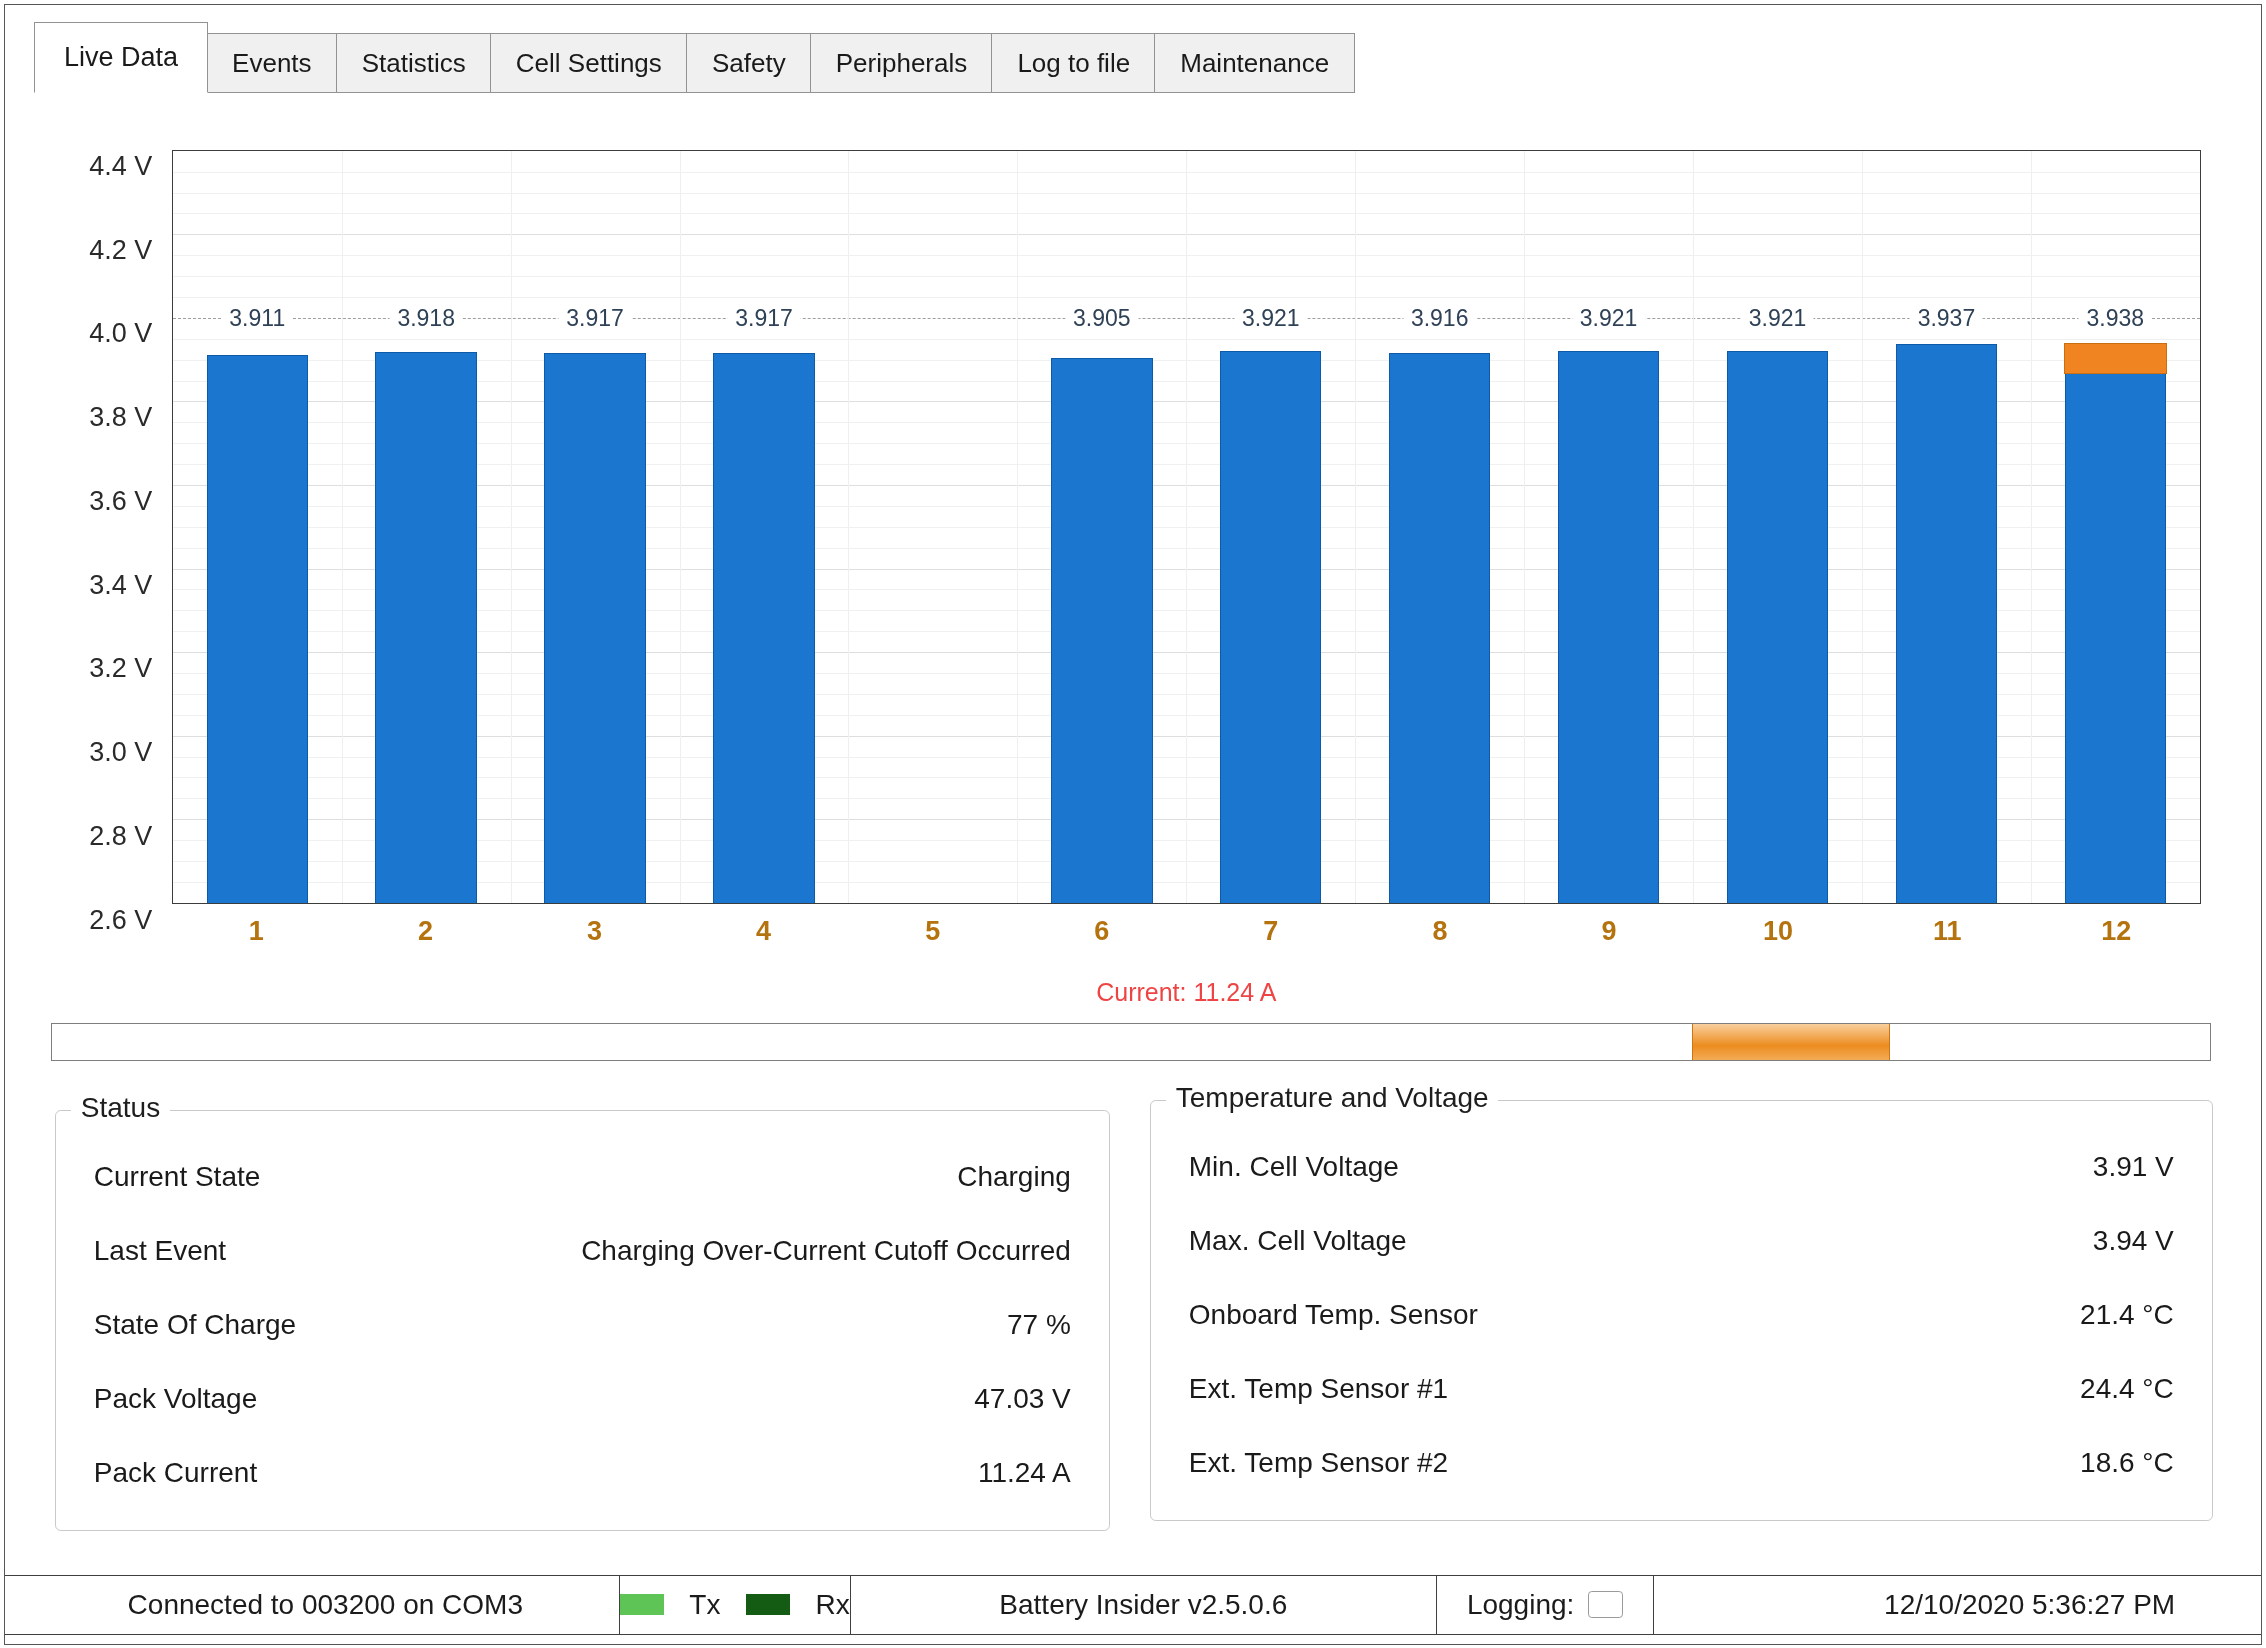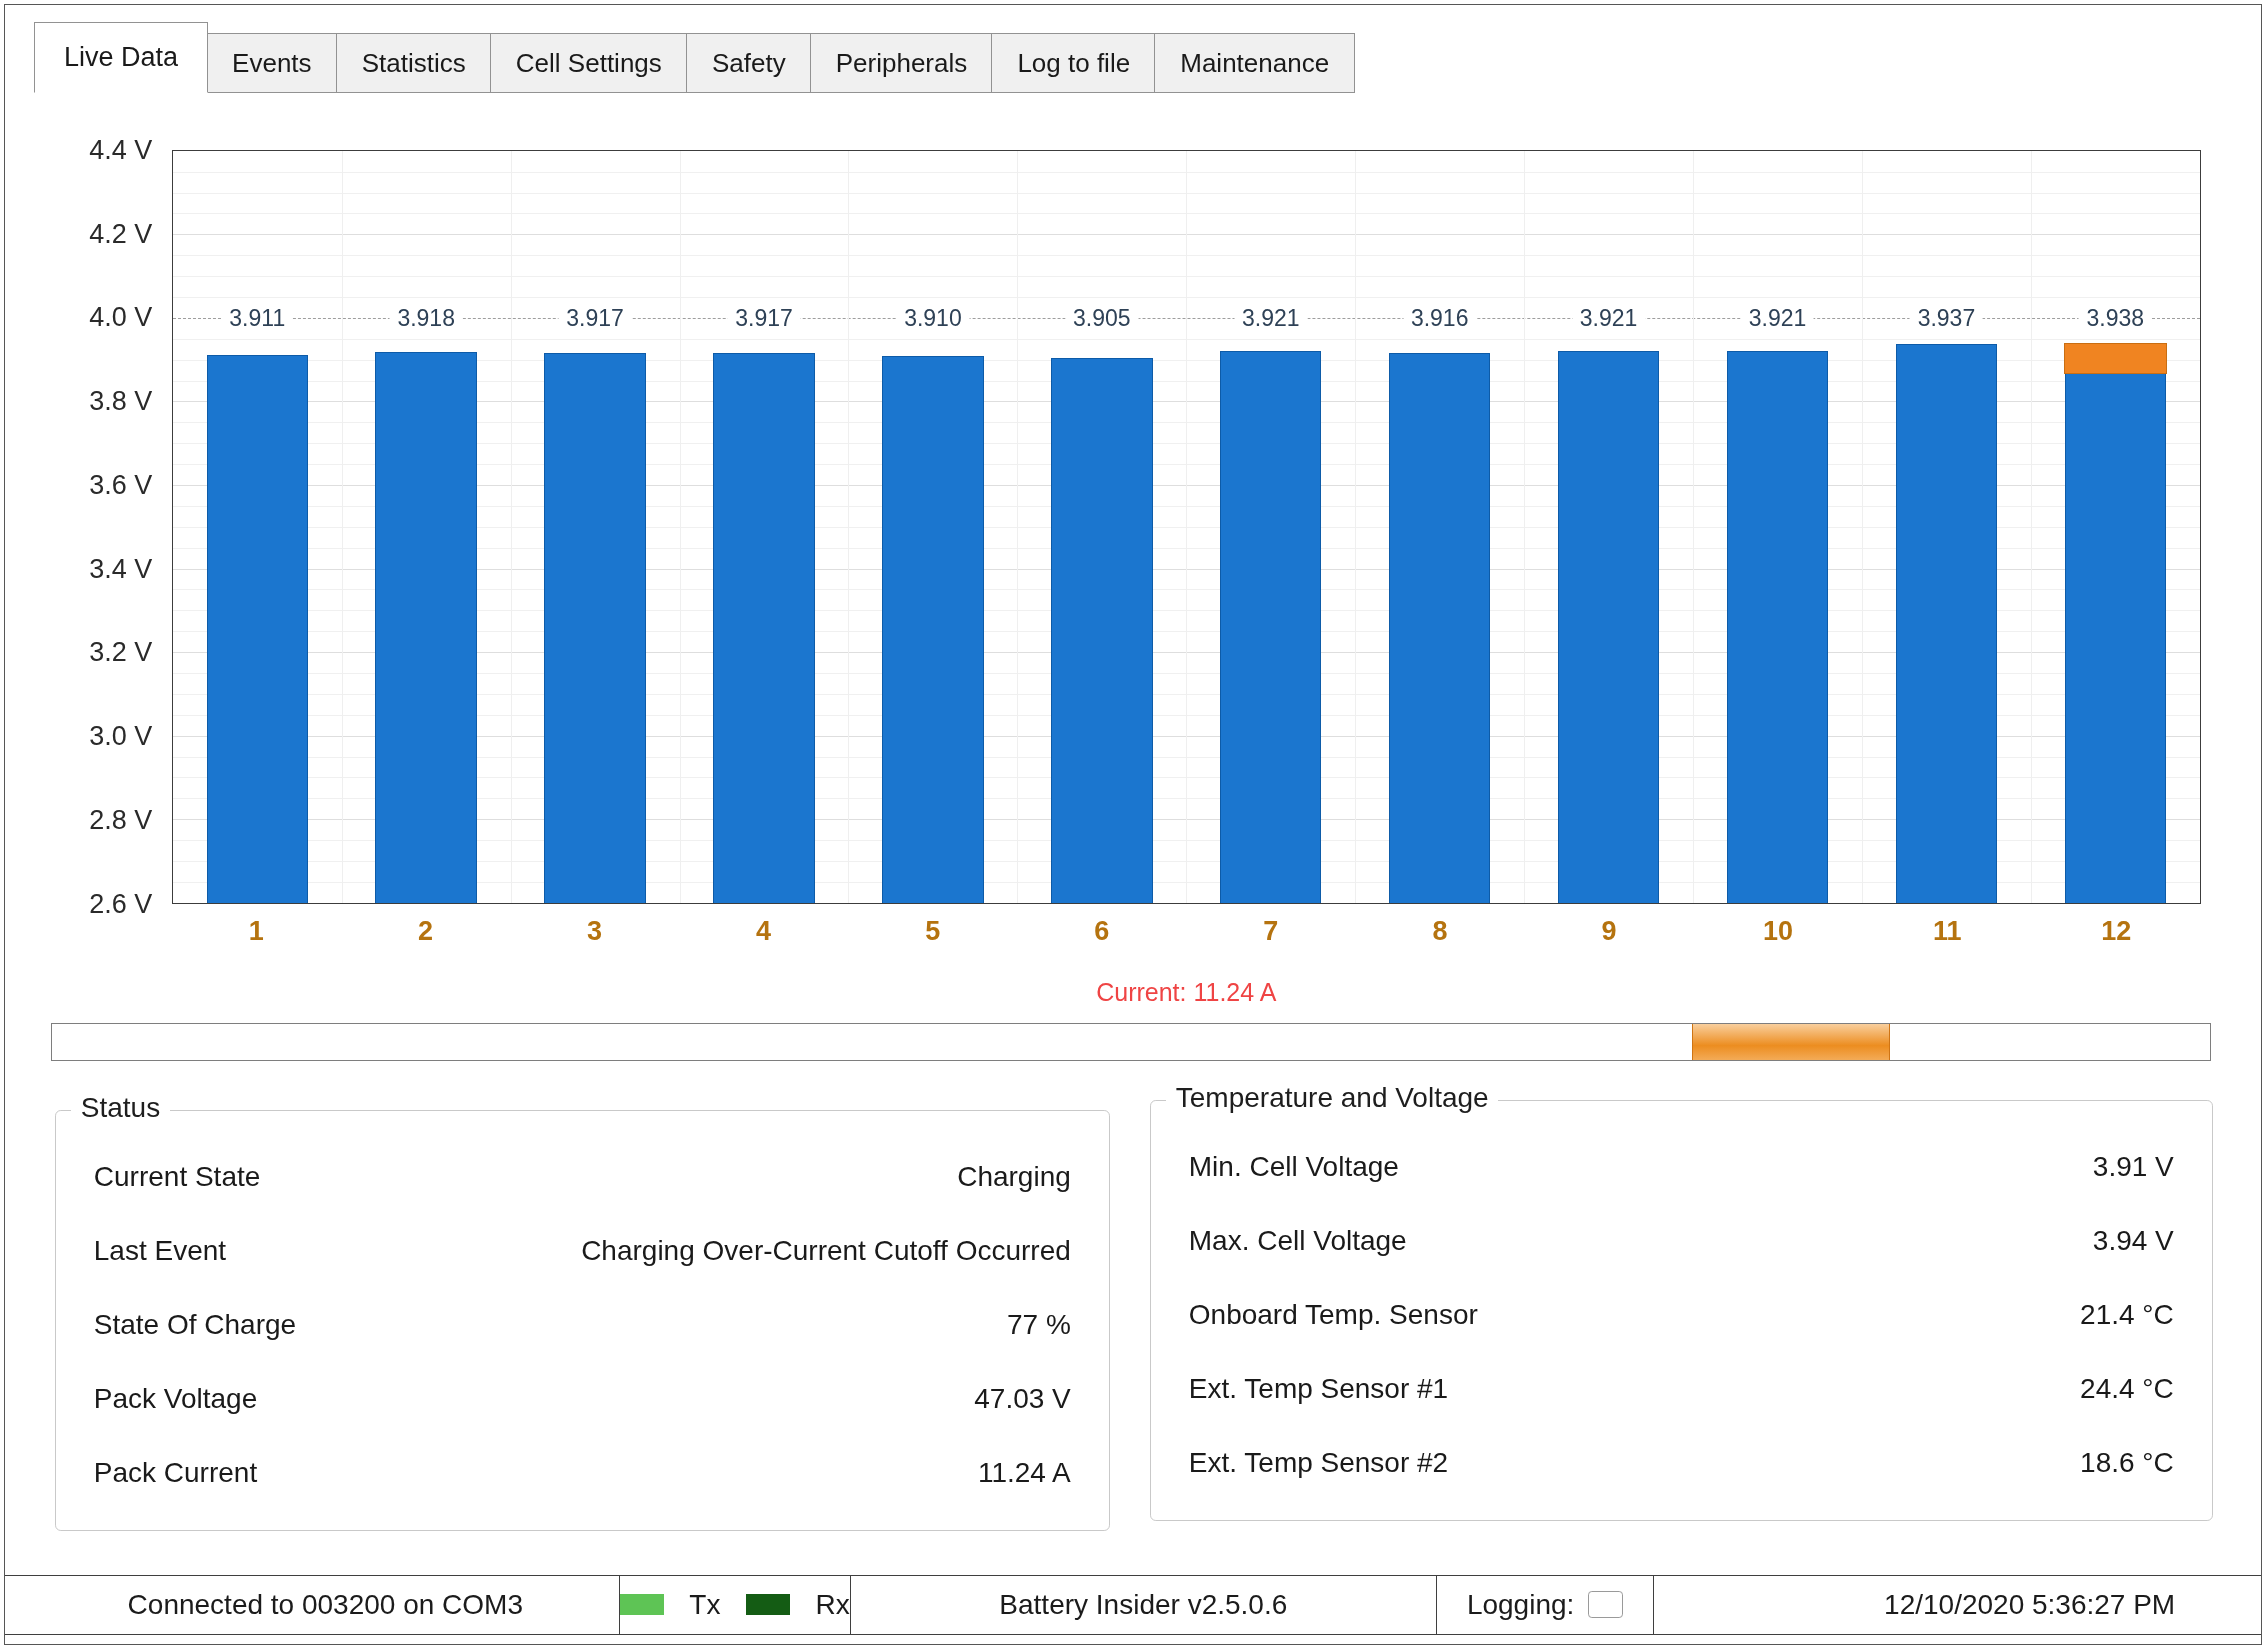--- a/index.html
+++ b/index.html
@@ -18,21 +18,21 @@
   }
   .tab.active {
     background: #ffffff; height: 71px; border-bottom-color: #ffffff;
     position: relative; z-index: 11; padding: 0 29px; font-size: 27px;
   }
 
   
   .y-labels { position: absolute; left: 25px; top: 145px; width: 134px; height: 754px; }
   .ytick {
     position: absolute; right: 11.5px; transform: translateY(-50%);
-    font-size: 27px; color: #2a2a2a; white-space: nowrap;
+    font-size: 27px; color: #2a2a2a; white-space: nowrap; margin-top: 16px;
   }
   .plot {
     position: absolute; left: 167px; top: 145px; width: 2029px; height: 754px;
     border: 1.9px solid #3c3c3c; background: #ffffff;
   }
   .grid { position: absolute; left: 0; right: 0; height: 0; }
   .grid.minor  { border-top: 1px solid #f0f0f0; }
   .grid.major  { border-top: 1.9px solid #dedede; }
   .grid.dashed { border-top: 1.9px dashed #9e9e9e; }
   .vgrid { position: absolute; top: 0; bottom: 0; width: 0; border-left: 1px solid #efefef; }
@@ -185,24 +185,20 @@
         <div class="bar-value" style="top: 22.2222%;">3.918</div>
       </div>
       <div class="slot" style="left: 16.6667%; width: 8.33333%;">
         <div class="bar" style="height: 73.1667%; background: rgb(27, 118, 207); border-color: rgb(13, 91, 168);"></div>
         <div class="bar-value" style="top: 22.2222%;">3.917</div>
       </div>
       <div class="slot" style="left: 25%; width: 8.33333%;">
         <div class="bar" style="height: 73.1667%; background: rgb(27, 118, 207); border-color: rgb(13, 91, 168);"></div>
         <div class="bar-value" style="top: 22.2222%;">3.917</div>
       </div>
-      <div class="slot" style="left: 33.3333%; width: 8.33333%;">
-        <div class="bar" style="height: 72.7778%; background: rgb(27, 118, 207); border-color: rgb(13, 91, 168);"></div>
-        <div class="bar-value" style="top: 22.2222%;">3.910</div>
-      </div>
       <div class="slot" style="left: 41.6667%; width: 8.33333%;">
         <div class="bar" style="height: 72.5%; background: rgb(27, 118, 207); border-color: rgb(13, 91, 168);"></div>
         <div class="bar-value" style="top: 22.2222%;">3.905</div>
       </div>
       <div class="slot" style="left: 50%; width: 8.33333%;">
         <div class="bar" style="height: 73.3889%; background: rgb(27, 118, 207); border-color: rgb(13, 91, 168);"></div>
         <div class="bar-value" style="top: 22.2222%;">3.921</div>
       </div>
       <div class="slot" style="left: 58.3333%; width: 8.33333%;">
         <div class="bar" style="height: 73.1111%; background: rgb(27, 118, 207); border-color: rgb(13, 91, 168);"></div>

